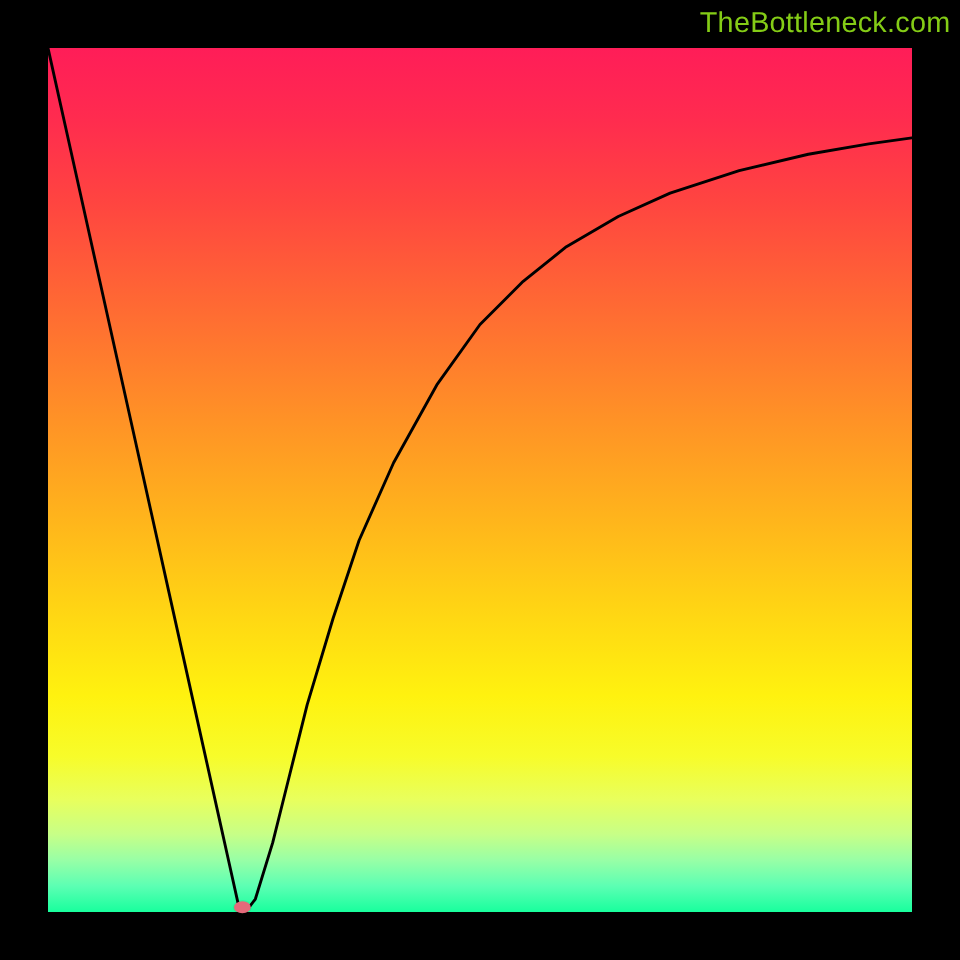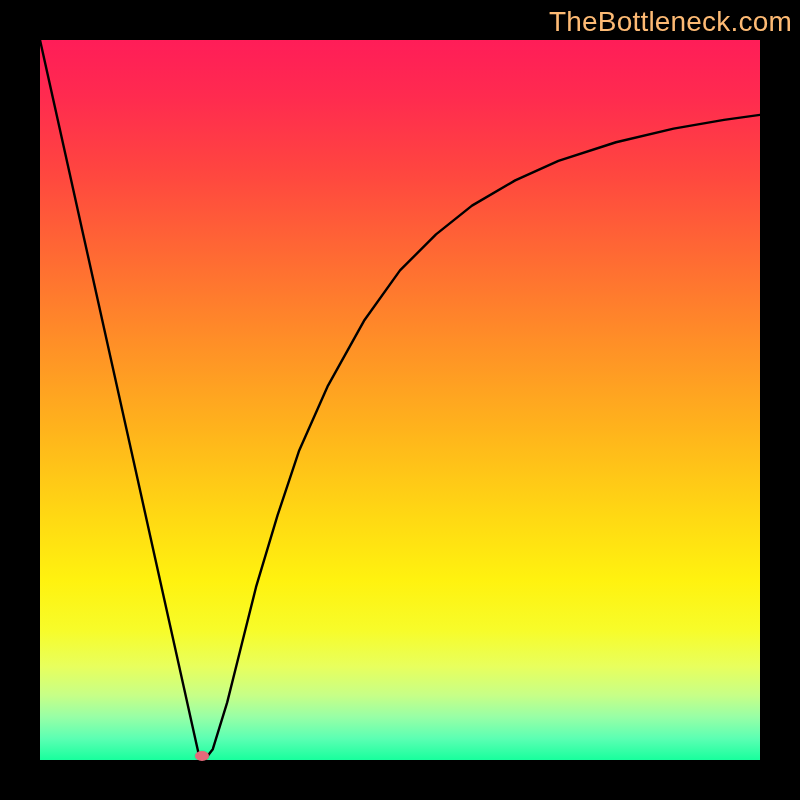--- a/index.html
+++ b/index.html
@@ -37,22 +37,22 @@
       #c7ff87 91%,
       #98ffa6 94%,
       #5cffb3 97%,
       #18ff9d 100%
     );
   }
   .watermark {
     position: absolute;
     top: 6px;
     right: 8px;
-    color: #fdba74;
-    font-size: 28px;
+    color: #84cc16;
+    font-size: 24px;
     letter-spacing: 0.2px;
     font-weight: 400;
   }
   svg.curve {
     position: absolute;
     left: 0;
     top: 0;
     width: 720px;
     height: 720px;
   }

